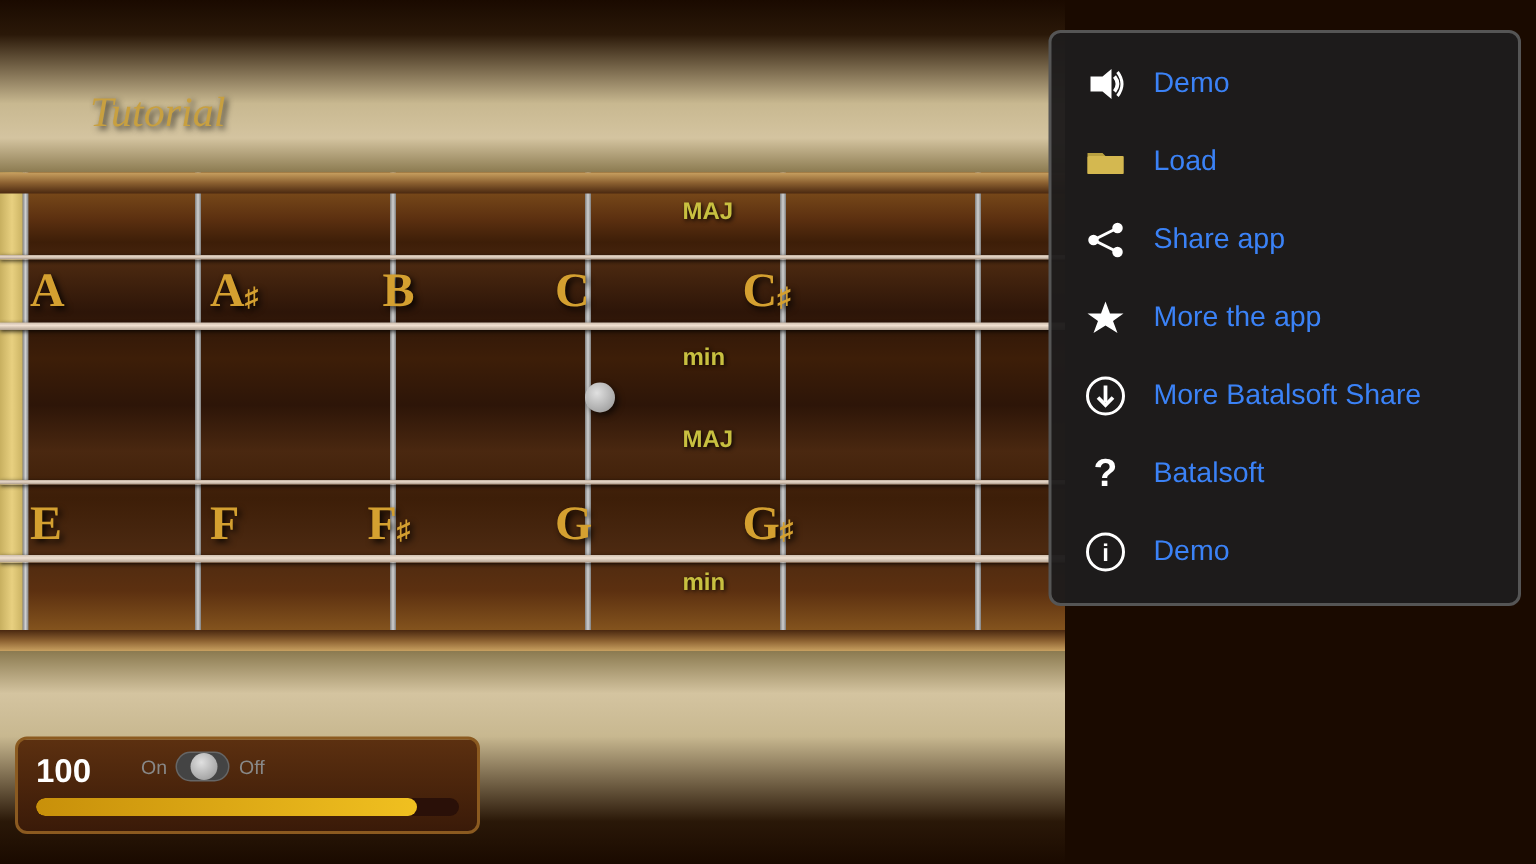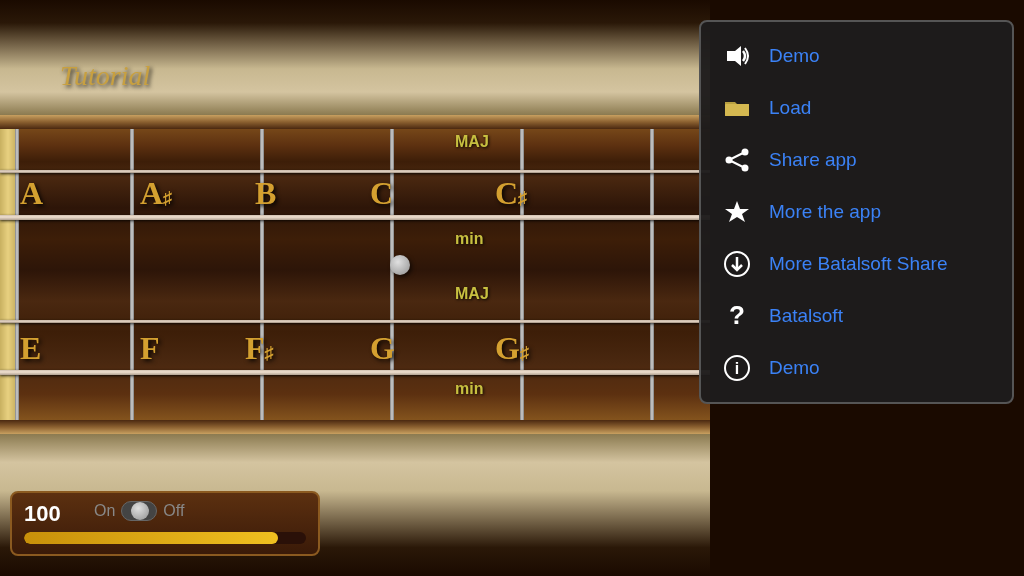--- a/index.html
+++ b/index.html
@@ -108,21 +108,21 @@
 
     .on-off-area {
       display: flex;
       align-items: center;
       gap: 6px;
       margin-left: 20px;
     }
 
     .on-off-label {
       color: #888;
-      font-size: 16px;
+      font-size: 13px;
     }
 
     .toggle-switch {
       width: 36px;
       height: 20px;
       background: #444;
       border-radius: 10px;
       position: relative;
       border: 1px solid #666;
     }

